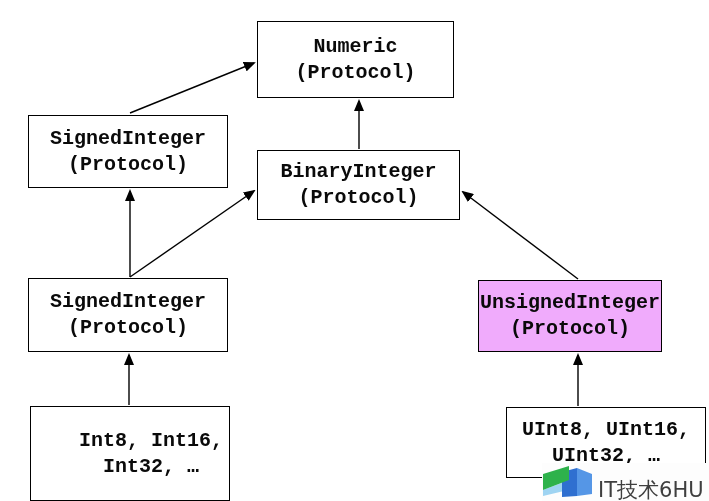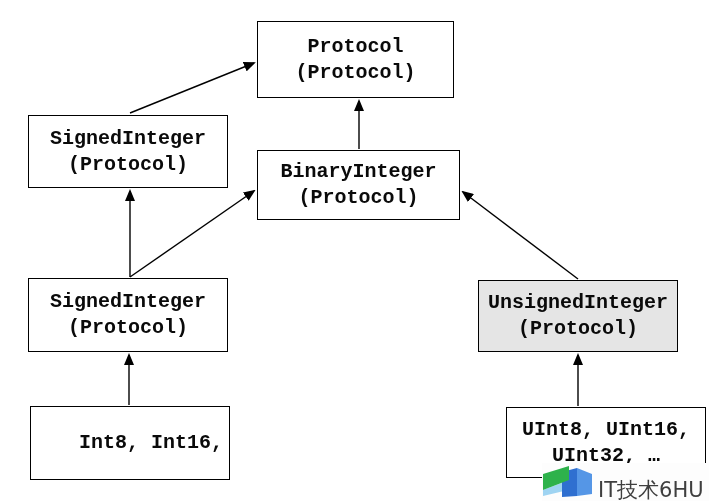--- a/index.html
+++ b/index.html
@@ -90,41 +90,42 @@
         <line x1="130" y1="277" x2="130" y2="191" stroke="#000000" stroke-width="1.4" marker-end="url(#arrowhead)"></line>
         <line x1="130" y1="277" x2="254" y2="191" stroke="#000000" stroke-width="1.4" marker-end="url(#arrowhead)"></line>
         <line x1="578" y1="279" x2="463" y2="192" stroke="#000000" stroke-width="1.4" marker-end="url(#arrowhead)"></line>
         <line x1="129" y1="405" x2="129" y2="355" stroke="#000000" stroke-width="1.4" marker-end="url(#arrowhead)"></line>
         <line x1="578" y1="406" x2="578" y2="355" stroke="#000000" stroke-width="1.4" marker-end="url(#arrowhead)"></line>
       </g>
   </svg>
 
   <div>
       <div class="node" style="left: 257px; top: 21px; width: 197px; height: 77px; border-color: rgb(0, 0, 0); background: rgb(255, 255, 255); color: rgb(10, 10, 10);">
-      <span>Protocol</span>
+      <span>Numeric</span>
       <span>(Protocol)</span>
     </div>
       <div class="node" style="left: 28px; top: 115px; width: 200px; height: 73px; border-color: rgb(0, 0, 0); background: rgb(255, 255, 255); color: rgb(10, 10, 10);">
       <span>SignedInteger</span>
       <span>(Protocol)</span>
     </div>
       <div class="node" style="left: 257px; top: 150px; width: 203px; height: 70px; border-color: rgb(0, 0, 0); background: rgb(255, 255, 255); color: rgb(10, 10, 10);">
       <span>BinaryInteger</span>
       <span>(Protocol)</span>
     </div>
       <div class="node" style="left: 28px; top: 278px; width: 200px; height: 74px; border-color: rgb(0, 0, 0); background: rgb(255, 255, 255); color: rgb(10, 10, 10);">
       <span>SignedInteger</span>
       <span>(Protocol)</span>
     </div>
-      <div class="node" style="left: 478px; top: 280px; width: 200px; height: 72px; border-color: rgb(0, 0, 0); background: #e5e5e5; color: rgb(10, 10, 10);">
+      <div class="node" style="left: 478px; top: 280px; width: 184px; height: 72px; border-color: rgb(0, 0, 0); background: #f0abfc; color: rgb(10, 10, 10);">
       <span>UnsignedInteger</span>
       <span>(Protocol)</span>
     </div>
-      <div class="node" style="left: 30px; top: 406px; width: 200px; height: 74px; border-color: rgb(0, 0, 0); background: rgb(255, 255, 255); color: rgb(10, 10, 10); padding-left: 42px;">
+      <div class="node" style="left: 30px; top: 406px; width: 200px; height: 95px; border-color: rgb(0, 0, 0); background: rgb(255, 255, 255); color: rgb(10, 10, 10); padding-left: 42px;">
       <span>Int8, Int16,</span>
+      <span>Int32, …</span>
     </div>
       <div class="node" style="left: 478px; top: 407px; width: 200px; height: 71px; border-color: rgb(0, 0, 0); background: rgb(255, 255, 255); color: rgb(10, 10, 10); margin-left: 28px;">
       <span>UInt8, UInt16,</span>
       <span>UInt32, …</span>
     </div>
     </div>
 
   <div class="watermark">
     <span class="logo">
       <svg viewBox="0 0 52 34" xmlns="http://www.w3.org/2000/svg">

